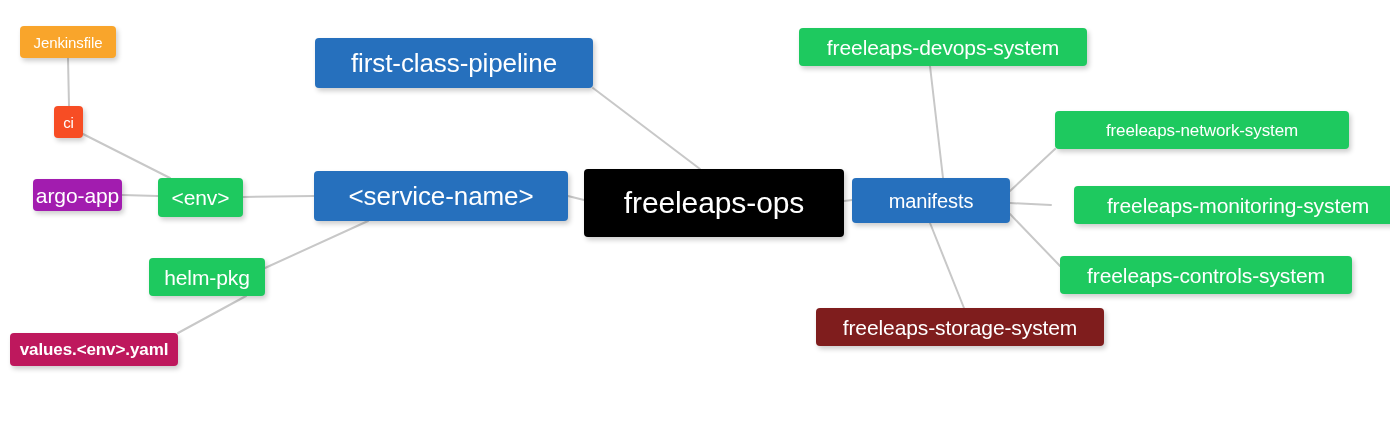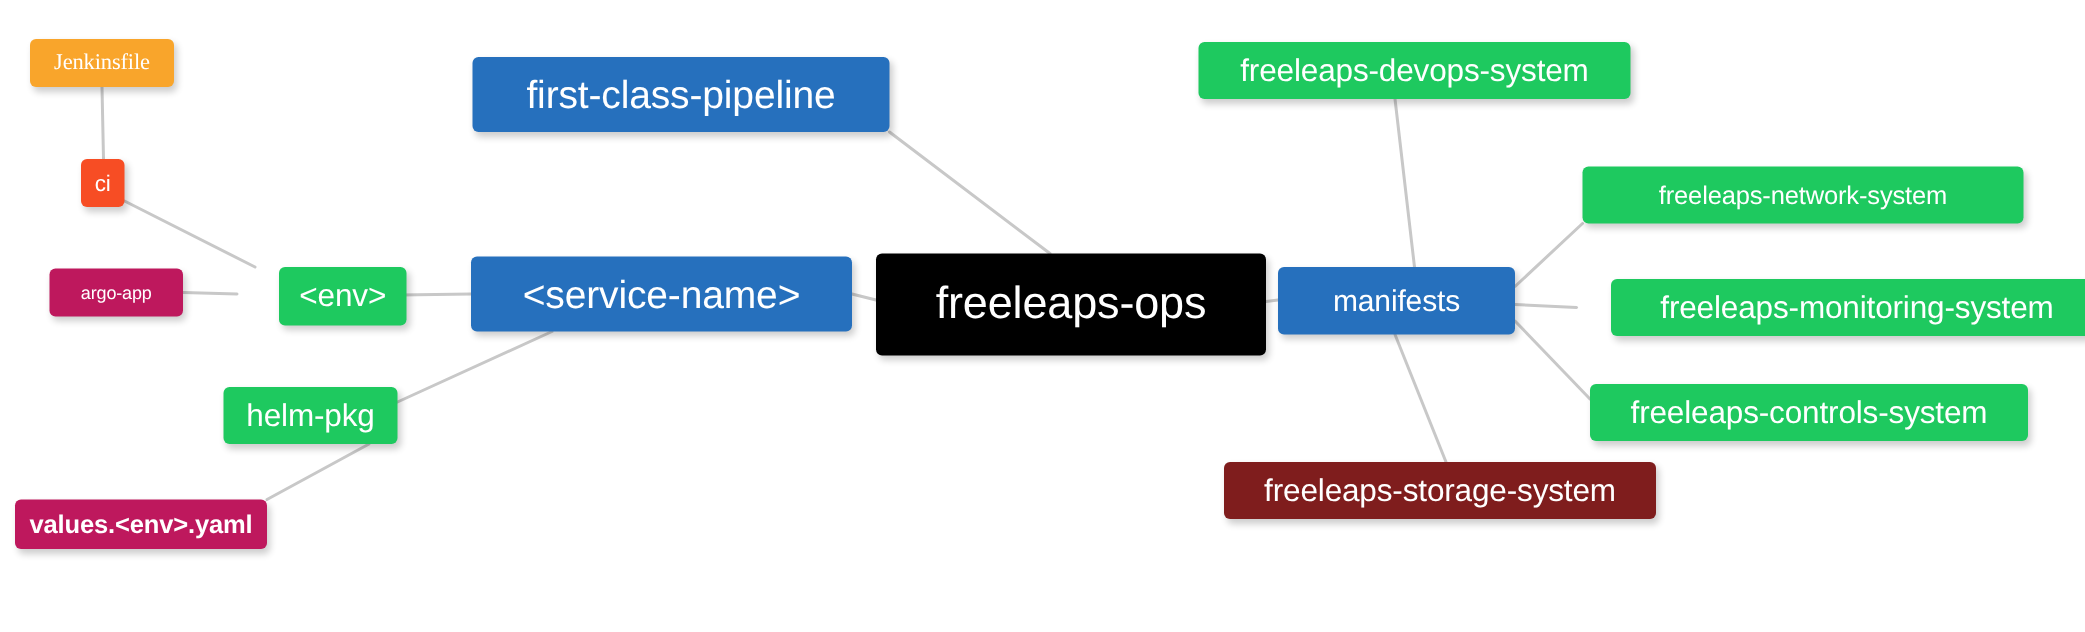--- a/index.html
+++ b/index.html
@@ -74,33 +74,33 @@
       </div>
       <div class="node" style="left: 314px; top: 171px; width: 254px; height: 50px; background: rgb(38, 112, 189); font-size: 26px;">
         <span class="node-label">&lt;service-name&gt;</span>
       </div>
       <div class="node" style="left: 315px; top: 38px; width: 278px; height: 50px; background: rgb(38, 112, 189); font-size: 26px;">
         <span class="node-label">first-class-pipeline</span>
       </div>
       <div class="node" style="left: 852px; top: 178px; width: 158px; height: 45px; background: rgb(38, 112, 189); font-size: 20px;">
         <span class="node-label">manifests</span>
       </div>
-      <div class="node" style="left: 158px; top: 178px; width: 85px; height: 39px; background: rgb(30, 201, 95); font-size: 21px; margin-left: 28px;">
+      <div class="node" style="left: 158px; top: 178px; width: 85px; height: 39px; background: rgb(30, 201, 95); font-size: 21px;">
         <span class="node-label">&lt;env&gt;</span>
       </div>
       <div class="node" style="left: 149px; top: 258px; width: 116px; height: 38px; background: rgb(30, 201, 95); font-size: 21px; text-align: center;">
         <span class="node-label">helm-pkg</span>
       </div>
-      <div class="node" style="left: 20px; top: 26px; width: 96px; height: 32px; background: rgb(249, 165, 43); font-size: 15px; font-family: Liberation Serif, serif;">
+      <div class="node" style="left: 20px; top: 26px; width: 96px; height: 32px; background: rgb(249, 165, 43); font-size: 15px;">
         <span class="node-label">Jenkinsfile</span>
       </div>
       <div class="node" style="left: 54px; top: 106px; width: 29px; height: 32px; background: rgb(247, 77, 36); font-size: 15px; justify-content: center;">
         <span class="node-label">ci</span>
       </div>
-      <div class="node" style="left: 33px; top: 179px; width: 89px; height: 32px; background: #be185d; font-size: 12px;">
+      <div class="node" style="left: 33px; top: 179px; width: 89px; height: 32px; background: #a21caf; font-size: 21px;">
         <span class="node-label">argo-app</span>
       </div>
       <div class="node" style="left: 10px; top: 333px; width: 168px; height: 33px; background: #be185d; font-size: 17px; font-weight: bold;">
         <span class="node-label">values.&lt;env&gt;.yaml</span>
       </div>
       <div class="node" style="left: 799px; top: 28px; width: 288px; height: 38px; background: rgb(30, 201, 95); font-size: 21px;">
         <span class="node-label">freeleaps-devops-system</span>
       </div>
       <div class="node" style="left: 1055px; top: 111px; width: 294px; height: 38px; background: rgb(30, 201, 95); font-size: 17px;">
         <span class="node-label">freeleaps-network-system</span>

